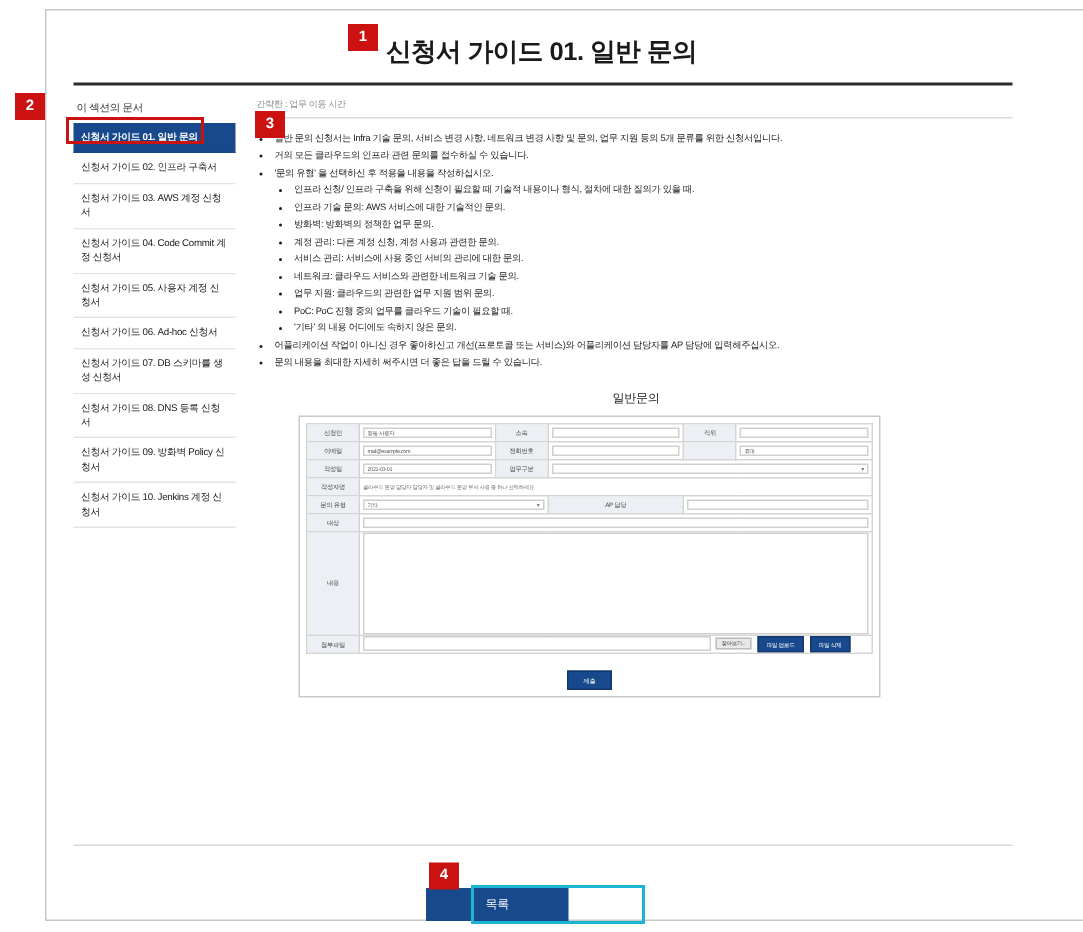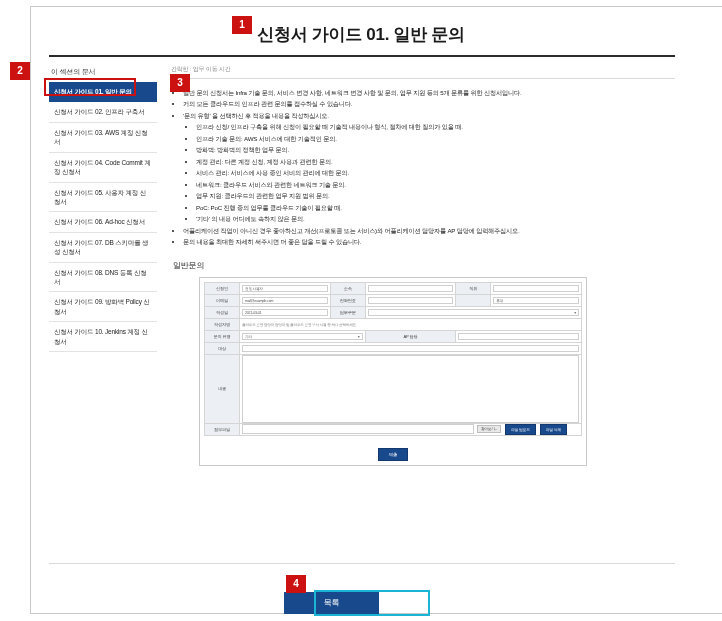--- a/index.html
+++ b/index.html
@@ -100,20 +100,21 @@
     font-size: 6.2px;
     color: #1b1b1b;
     line-height: 1.85;
     letter-spacing: -0.2px;
   }
   .section-title {
     font-size: 8px;
     color: #1b1b1b;
     margin: 12px 0 6px 2px;
     letter-spacing: -0.2px;
+    text-align: center;
   }
   
   .form-mock {
     position: relative;
     margin-left: 28px;
     width: 388px;
     border: 1px solid #c9c9c9;
     background: #fff;
     padding: 4px 4px;
     box-sizing: border-box;

